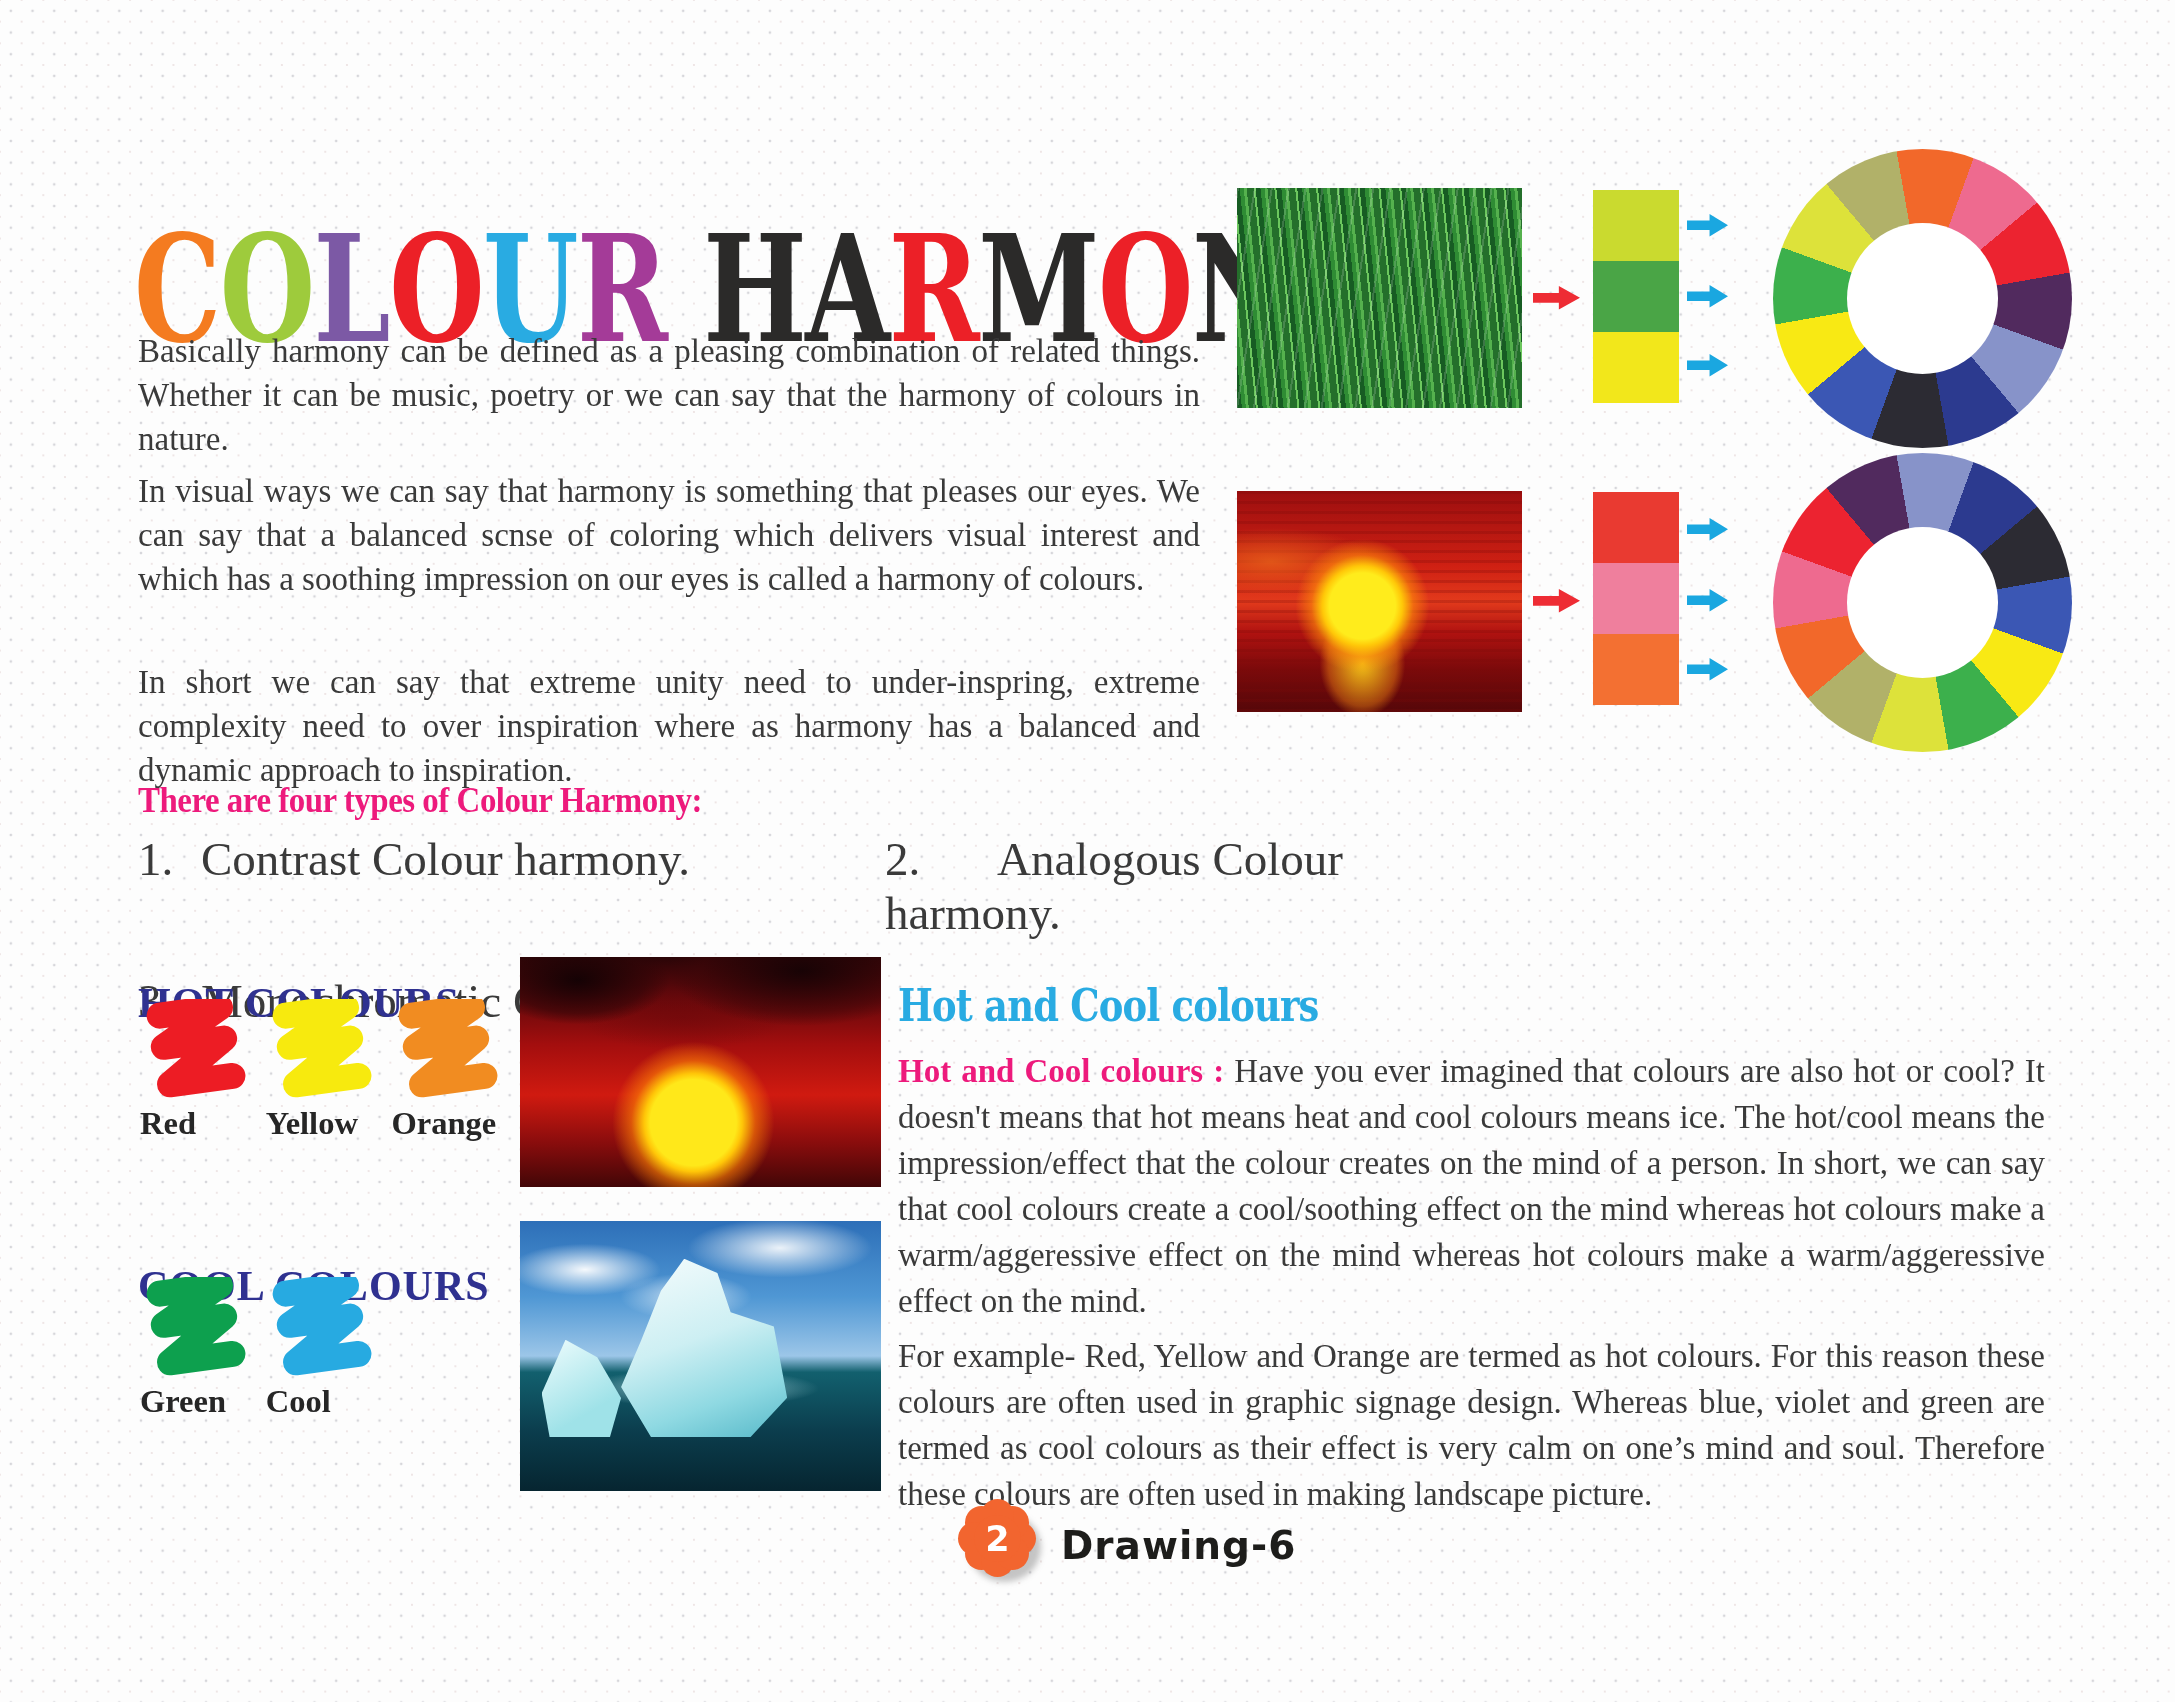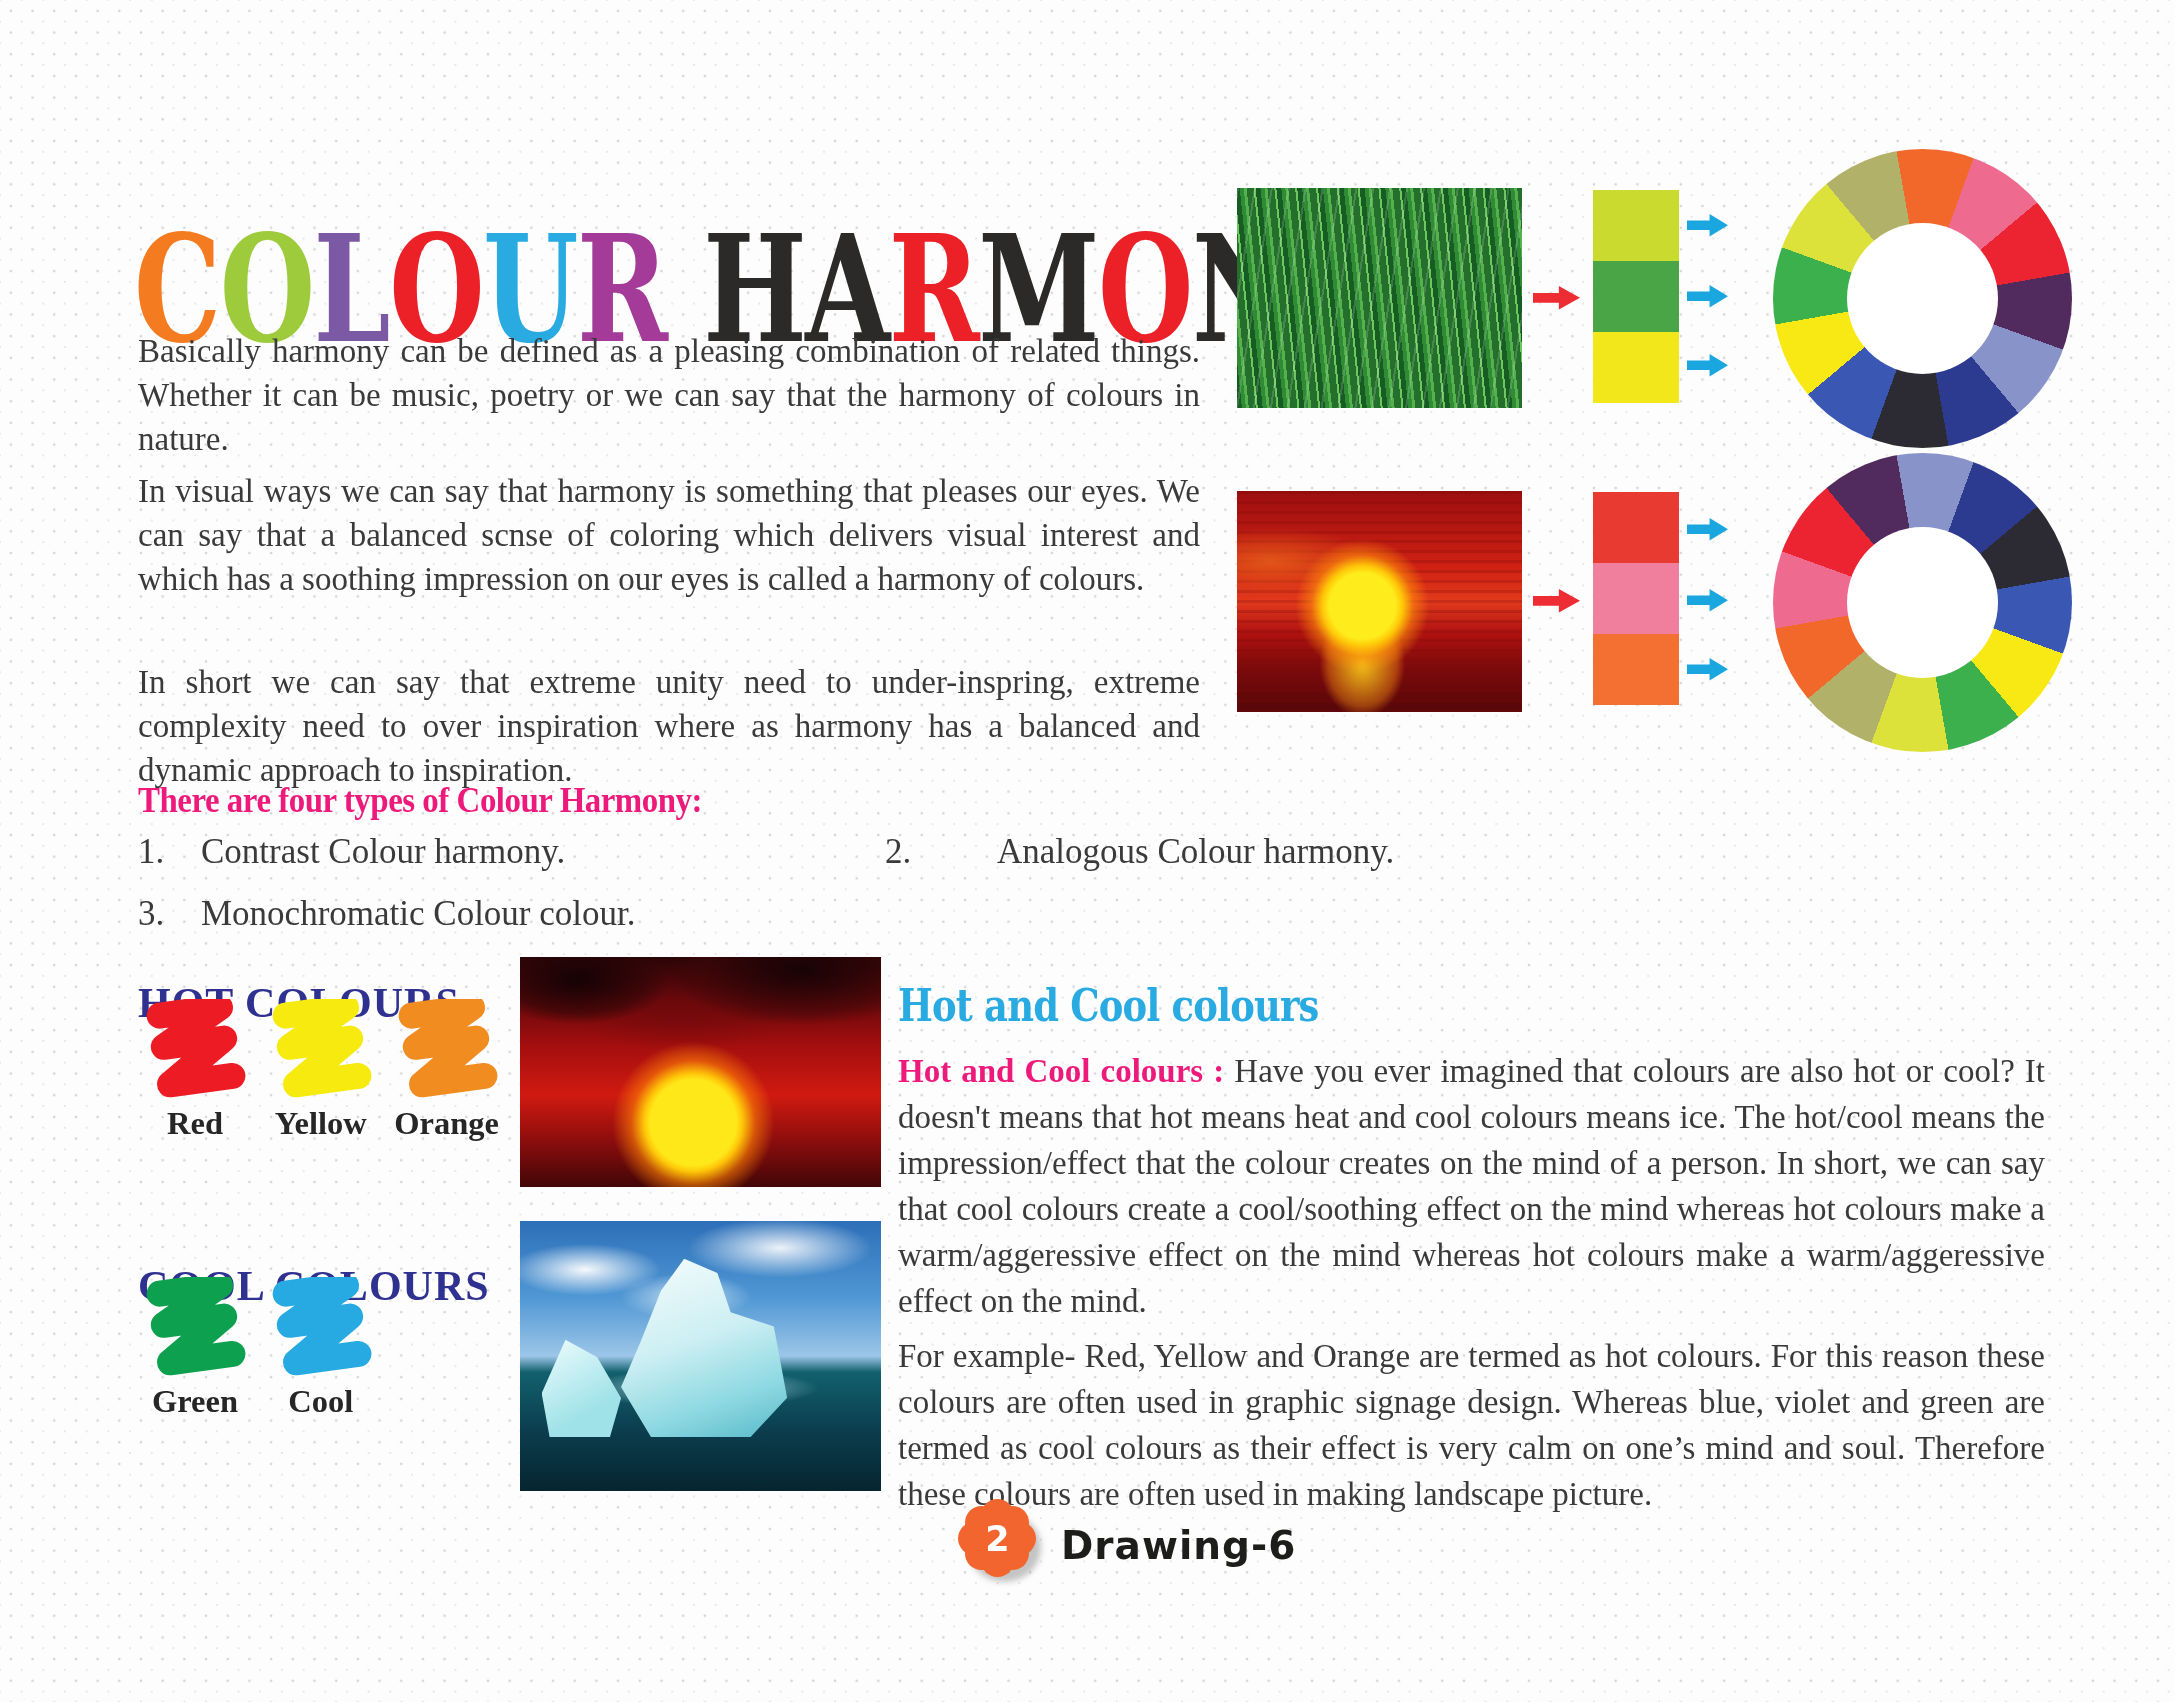--- a/index.html
+++ b/index.html
@@ -25,34 +25,34 @@
   
   .para{position:absolute;left:138px;width:1062px;font-size:33px;line-height:44px;text-align:justify;}
   .p1{top:296px}.p2{top:436px}.p3{top:627px}
   
   .types-heading{
     position:absolute;left:138px;top:781px;font-size:35px;font-weight:bold;
     transform:scaleX(.94);transform-origin:left top;letter-spacing:-0.5px;
   }
   .types-grid{
     position:absolute;left:138px;top:832px;width:1379px;
-    display:grid;grid-template-columns:747px auto;row-gap:22px;
-    font-size:35px;
+    display:grid;grid-template-columns:747px auto;row-gap:34px;
+    font-size:47px;
   }
   .t-item .num{display:inline-block;width:63px;}
   .t-item:nth-child(even) .num{width:112px;}
   
   .sec-heading{
     position:absolute;left:138px;font-size:42px;font-weight:bold;letter-spacing:1px;
     font-family:"Liberation Serif", serif;
   }
   .hot-heading{top:944px}.cool-heading{top:1227px}
   .swatch-row{position:absolute;left:140px;width:374px;display:flex;gap:15.8px;}
   .hot-row{top:999px}.cool-row{top:1277px}
-  .swatch{width:110px;text-align:center;}
+  .swatch{width:110px;text-align:left;}
   .swatch svg{width:110px;height:104px;display:block;}
   .swatch-label{font-size:32.5px;font-weight:bold;color:#262626;margin-top:2px;}
   
   .photo{position:absolute;overflow:hidden;}
   .photo-sunset-mid{
     left:520px;top:957px;width:361px;height:230px;
     background:
       radial-gradient(ellipse 118px 57px at 16% 10%, rgba(18,2,4,.95), rgba(45,5,7,.6) 58%, transparent 78%),
       radial-gradient(ellipse 167px 69px at 78% 6%, rgba(22,3,5,.95), rgba(60,6,8,.55) 60%, transparent 80%),
       radial-gradient(ellipse 148px 47px at 45% 26%, rgba(110,8,10,.55), transparent 72%),

